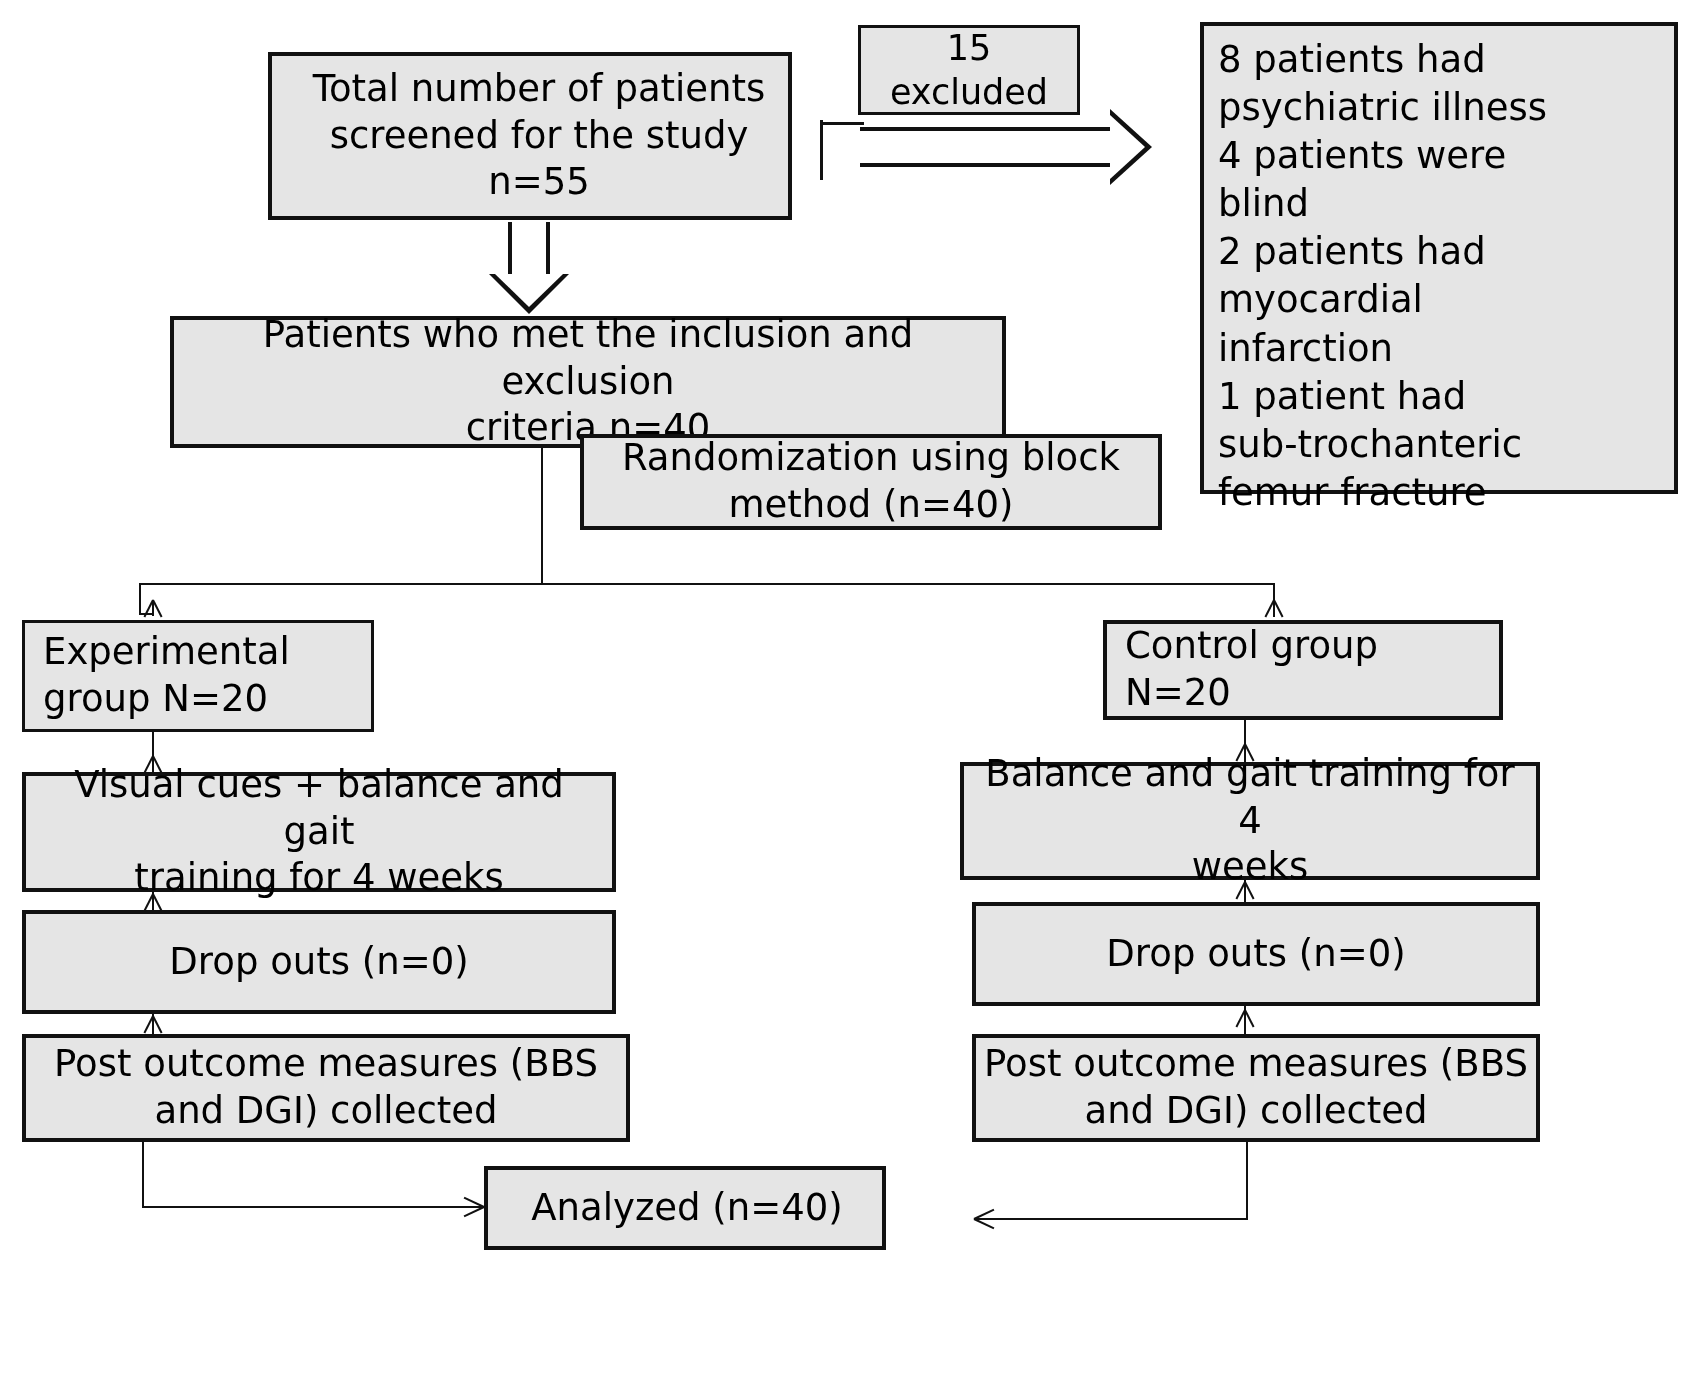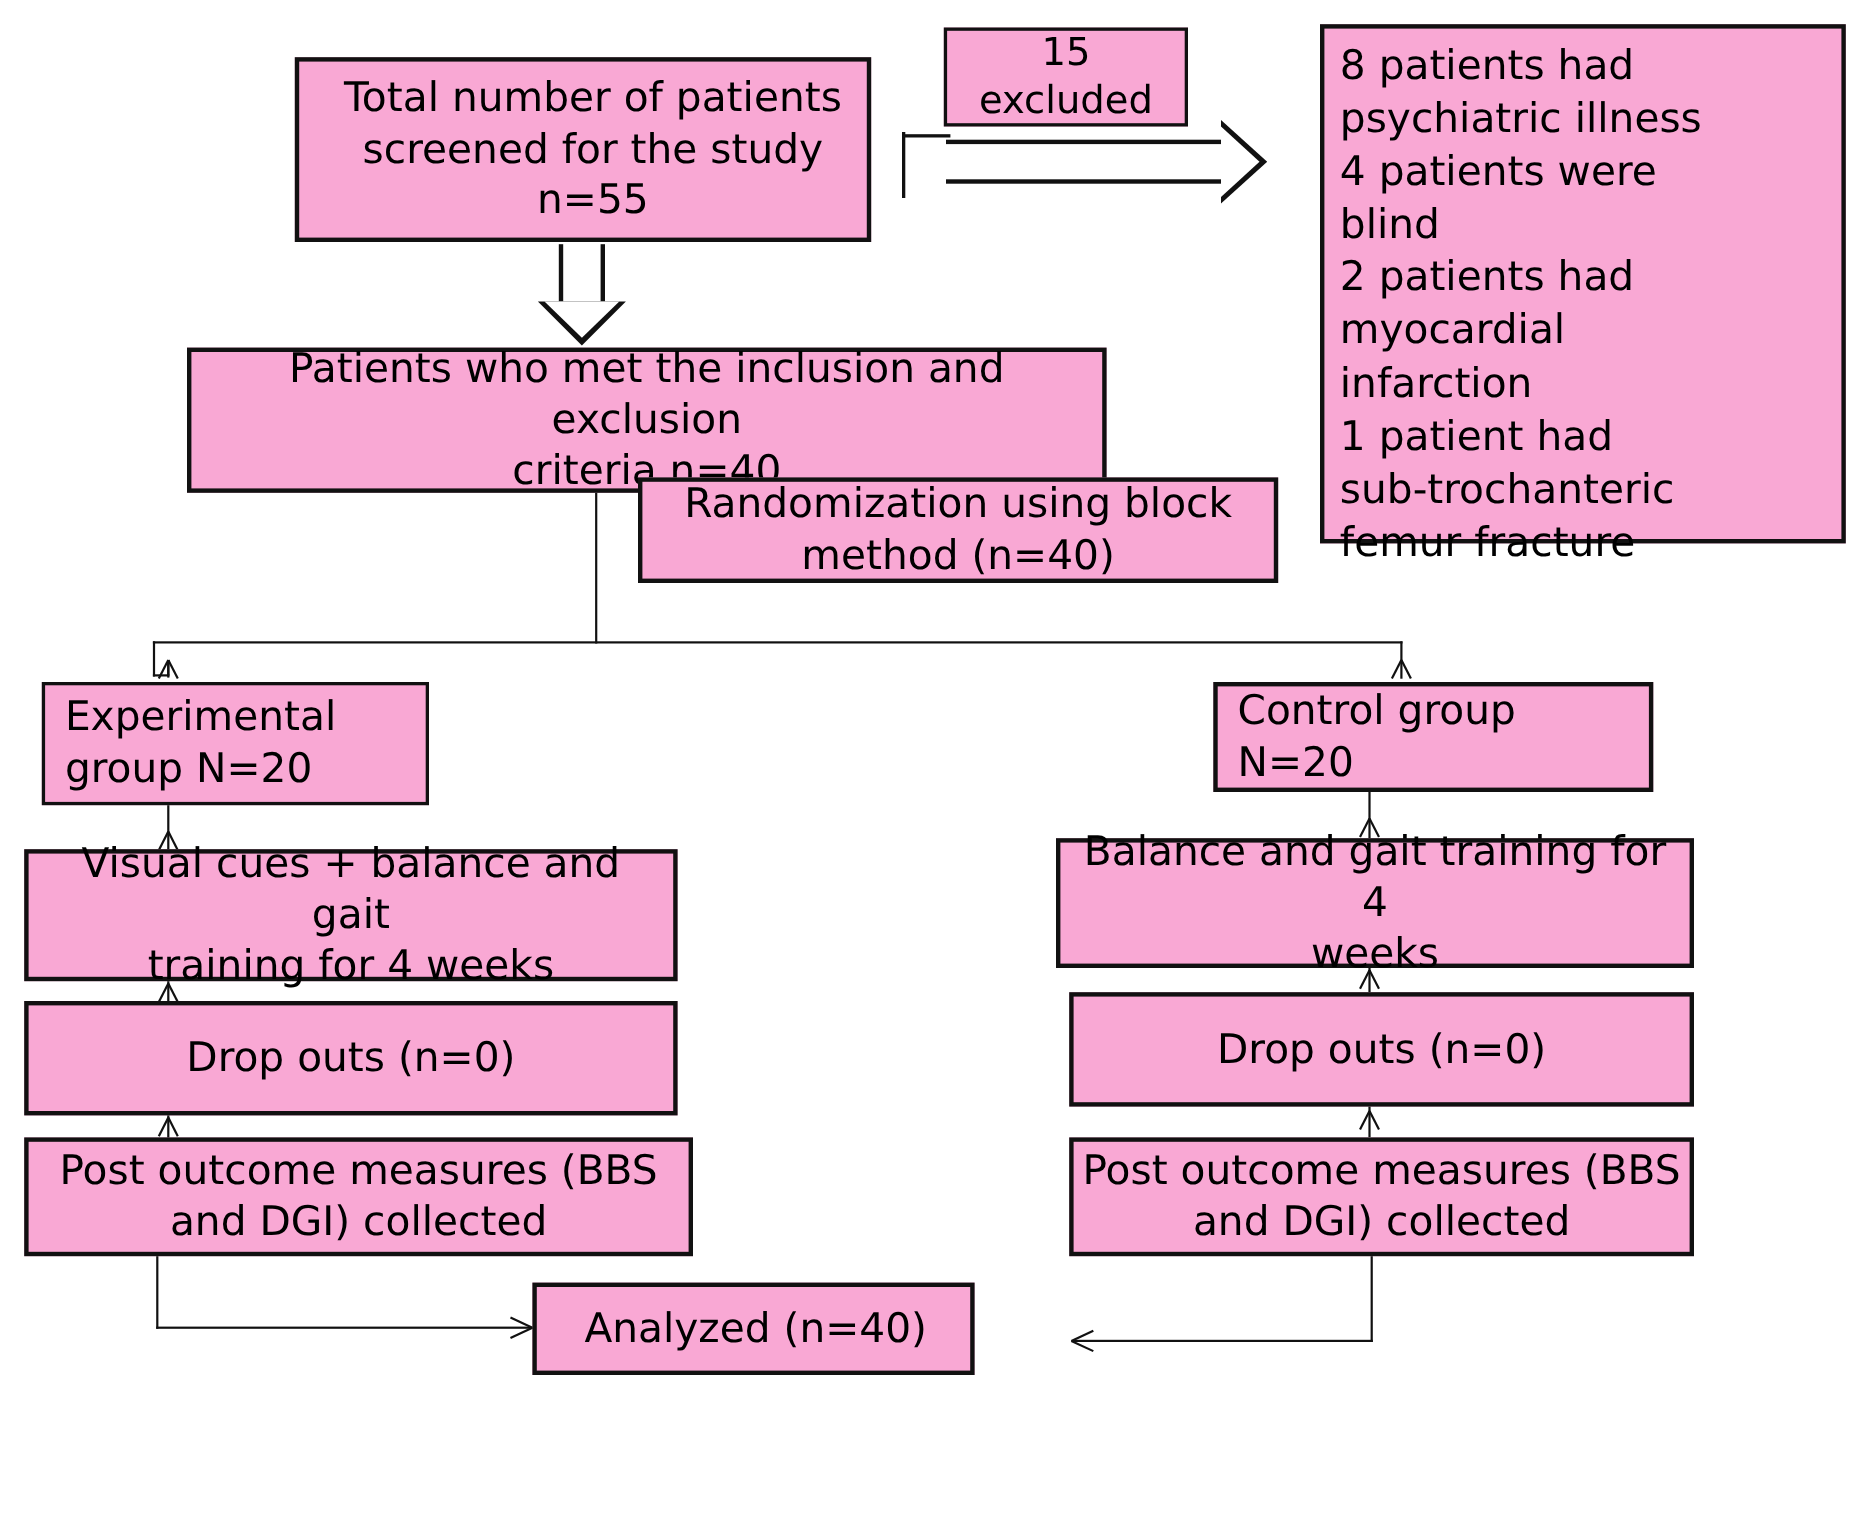--- a/index.html
+++ b/index.html
@@ -14,21 +14,21 @@
     height: 1383px;
     background: #ffffff;
     font-family: "DejaVu Sans", "Liberation Sans", sans-serif;
     color: #000000;
     overflow: hidden;
   }
   .box {
     position: absolute;
     box-sizing: border-box;
     border: 3px solid #111111;
-    background: #f9a8d4;
+    background: #e5e5e5;
     display: flex;
     align-items: center;
     justify-content: center;
     text-align: center;
     line-height: 1.26;
     white-space: pre-line;
     padding: 2px 8px;
   }
   .box.heavy { border-width: 4px; }
   .box.left-align {
@@ -41,21 +41,21 @@
 
   
   #box-screened { left: 268px;  top: 52px;   width: 524px;  height: 168px; font-size: 37px; padding-left: 26px; }
   #box-excluded { left: 858px;  top: 25px;   width: 222px;  height: 90px;  font-size: 35px; }
   #box-exclusion-reasons {
     left: 1200px; top: 22px; width: 478px; height: 472px; font-size: 37px;
   }
   #box-inclusion  { left: 170px;  top: 316px;  width: 836px;  height: 132px; font-size: 37px; }
   #box-random     { left: 580px;  top: 434px;  width: 582px;  height: 96px;  font-size: 37px; }
   #box-exp-group  { left: 22px;   top: 620px;  width: 352px;  height: 112px; font-size: 37px;
-                    justify-content: flex-start; text-align: left; padding-left: 18px; margin-left: 16px; }
+                    justify-content: flex-start; text-align: left; padding-left: 18px; }
   #box-ctl-group  { left: 1103px; top: 620px;  width: 400px;  height: 100px; font-size: 37px;
                     justify-content: flex-start; text-align: left; padding-left: 18px; }
   #box-exp-interv { left: 22px;   top: 772px;  width: 594px;  height: 120px; font-size: 37px; }
   #box-ctl-interv { left: 960px;  top: 762px;  width: 580px;  height: 118px; font-size: 37px; }
   #box-exp-drop   { left: 22px;   top: 910px;  width: 594px;  height: 104px; font-size: 37px; }
   #box-ctl-drop   { left: 972px;  top: 902px;  width: 568px;  height: 104px; font-size: 37px; }
   #box-exp-post   { left: 22px;   top: 1034px; width: 608px;  height: 108px; font-size: 37px; }
   #box-ctl-post   { left: 972px;  top: 1034px; width: 568px;  height: 108px; font-size: 37px; }
   #box-analyzed   { left: 484px;  top: 1166px; width: 402px;  height: 84px;  font-size: 37px; padding-left: 12px; }
 

